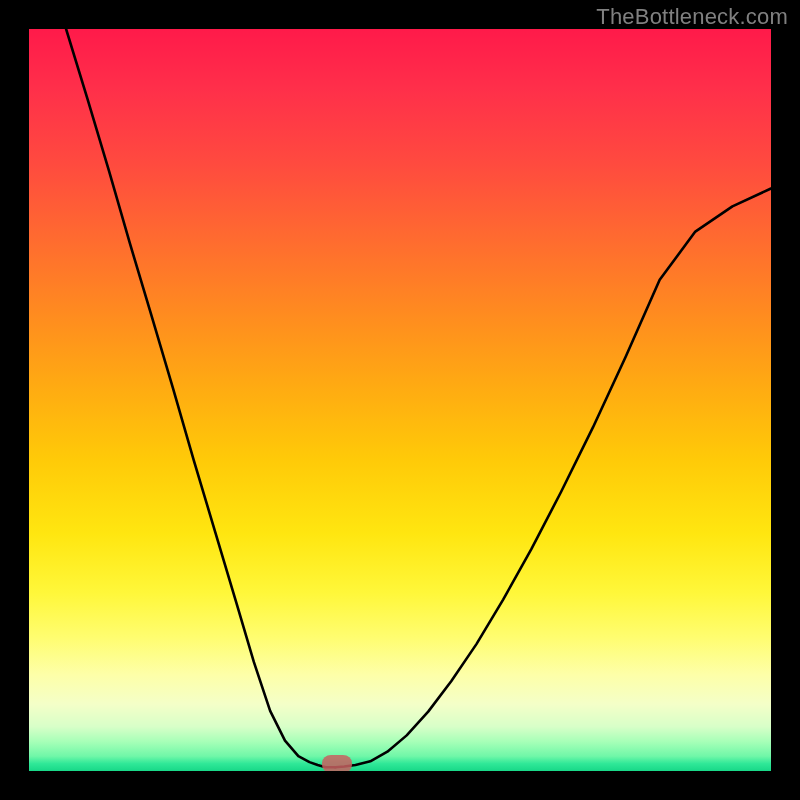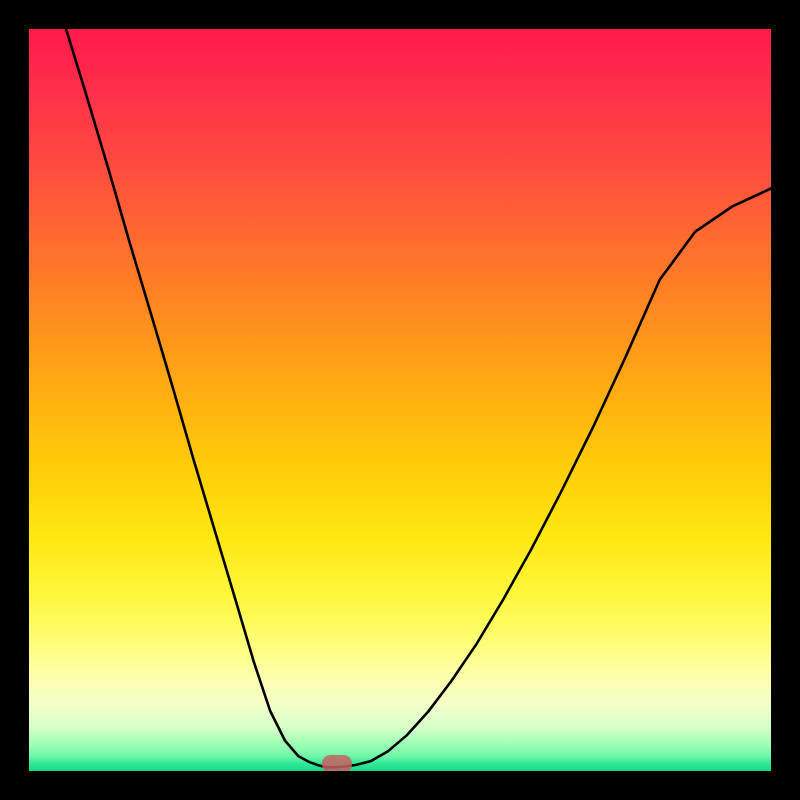--- a/index.html
+++ b/index.html
@@ -78,13 +78,14 @@
 
 <div class="frame">
   <div class="plot-area">
     <div class="gradient-bg"></div>
     <svg class="curve" viewBox="0 0 742 742" preserveAspectRatio="none">
       <path id="curve-path-left" fill="none" stroke="#000" stroke-width="2.6" stroke-linejoin="round" stroke-linecap="round" d="M37.10 0.00 L58.62 70.49 L80.14 142.46 L100.91 214.44 L122.43 286.41 L143.95 359.13 L164.72 431.10 L186.24 503.08 L207.76 575.05 L224.83 632.93 L241.15 681.90 L255.99 711.58 L269.35 727.16 L280.48 733.10 L288.64 736.06 L293.83 737.55 L296.80 738.29 L299.77 738.29 L306.45 738.29"></path>
       <path id="curve-path-right" fill="none" stroke="#000" stroke-width="2.6" stroke-linejoin="round" stroke-linecap="round" d="M306.45 738.29 L315.35 737.55 L326.48 736.06 L341.32 732.35 L358.39 722.71 L377.68 706.38 L399.20 682.64 L422.20 652.22 L447.43 615.12 L474.14 570.60 L502.33 520.14 L532.01 463.01 L563.92 398.45 L596.57 327.96 L630.70 250.80 L666.32 202.57 L703.42 177.34 L742.00 159.53"></path>
     </svg>
     <div class="marker" id="marker" style="left: 307.93px; top: 734.58px;"></div>
   </div>
+  <div class="watermark">TheBottleneck.com</div>
 </div>
 
 </body></html>

